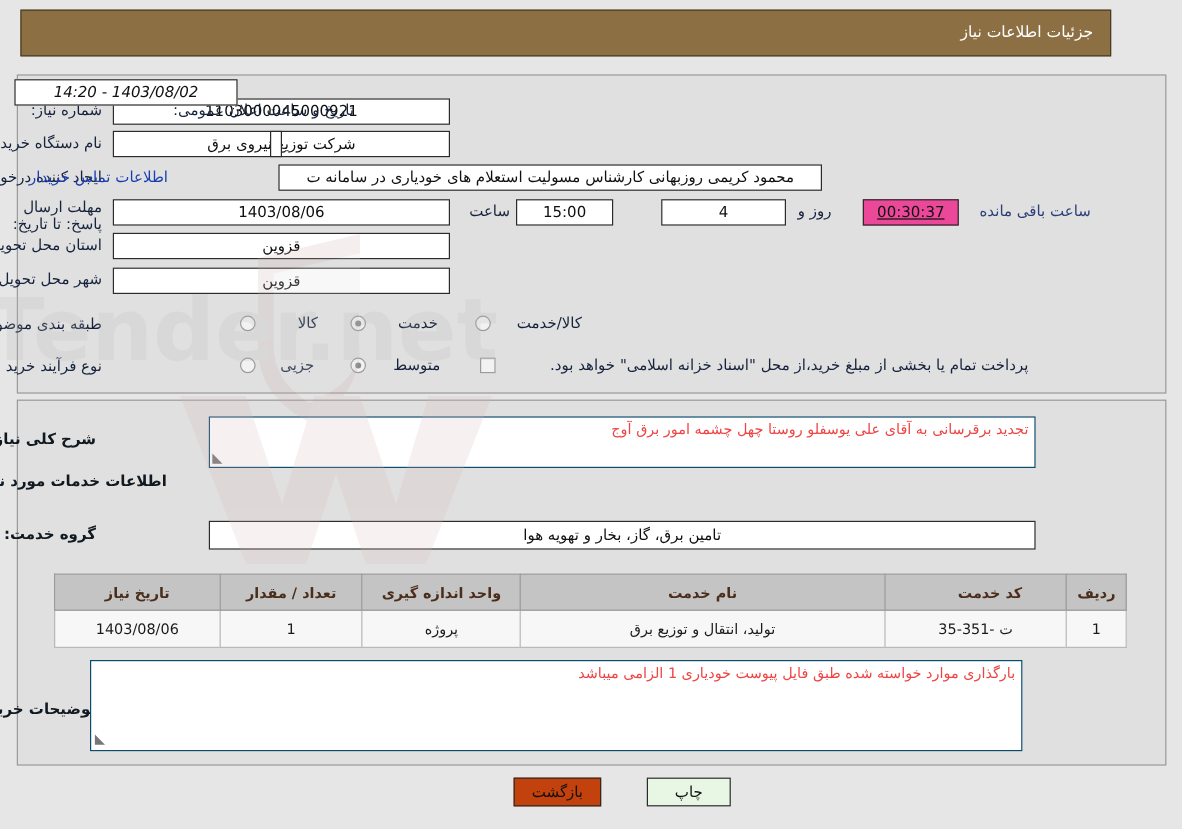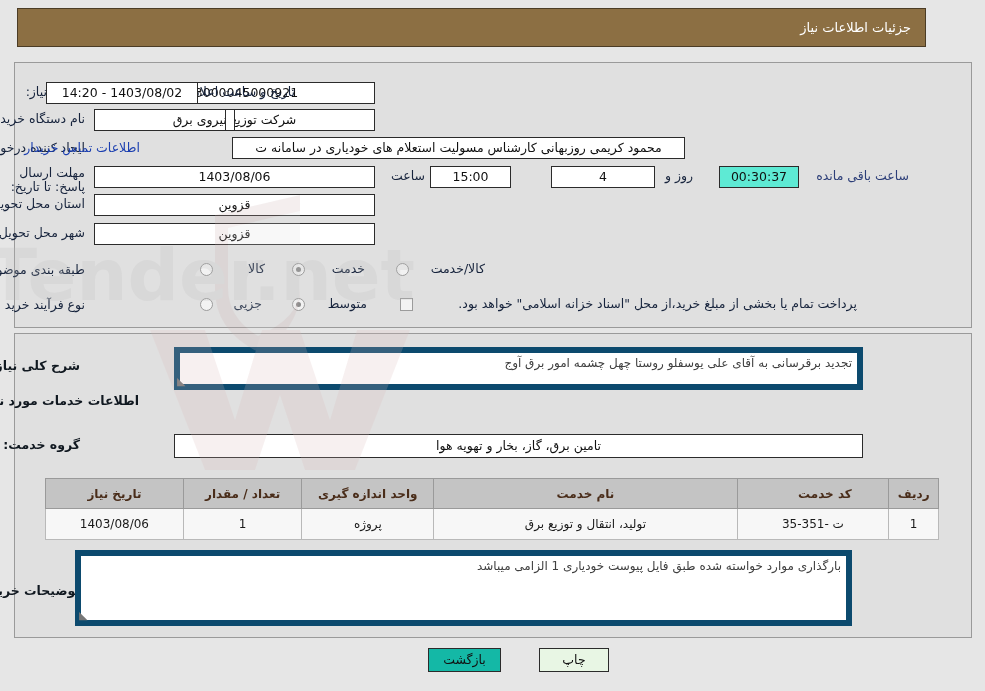--- a/index.html
+++ b/index.html
@@ -76,21 +76,21 @@
     color: #101010;
     height: 22px;
     line-height: 20px;
     padding: 0 4px;
     overflow: hidden;
     white-space: nowrap;
     z-index: 3;
   }
   .fld.ctr  { text-align: center; }
   .fld.rgt  { text-align: center; }
-  .fld.cream { background: #5eead4; }
+  .fld.cream { background: #ec4899; text-decoration: underline; }
 
   a.link {
     position: absolute;
     font-size: 12.5px;
     color: #1b3fb0;
     text-decoration: none;
     white-space: nowrap;
     z-index: 4;
   }
 
@@ -118,24 +118,24 @@
     border: 1px solid #9b9b9b;
     background: #f2f2f2;
     box-sizing: border-box;
     z-index: 4;
   }
 
   
   .tarea {
     position: absolute;
     background: #ffffff;
-    border: 6px solid #0c4a6e;
+    border: 1px solid #0c4a6e;
     box-sizing: border-box;
     font-size: 12px;
-    color: #404040;
+    color: #ef4444;
     padding: 3px 5px;
     text-align: right;
     overflow: hidden;
     z-index: 3;
   }
   .grip {
     position: absolute;
     font-size: 11px;
     color: #777;
     z-index: 4;
@@ -180,21 +180,21 @@
     border: 1px solid #2b2b2b;
     box-sizing: border-box;
     font-size: 12.5px;
     font-family: "DejaVu Sans", "Liberation Sans", sans-serif;
     text-align: center;
     line-height: 22px;
     cursor: pointer;
     z-index: 4;
     color: #111;
   }
-  .btn.back  { background: #14b8a6; }
+  .btn.back  { background: #c2410c; }
   .btn.print { background: #e8f6e4; margin-left: 20px; }
 </style>
 </head>
 <body>
 
 <div id="page">
 
   <svg class="watermark" viewBox="0 0 985 691" xmlns="http://www.w3.org/2000/svg">
     <g opacity="0.20">
       <path d="M215 215 L300 195 L300 290 Q300 330 258 352 Q215 330 215 290 Z" fill="#c9aeae"></path>
@@ -206,21 +206,21 @@
 
   <div class="titlebar">
     <span>جزئیات اطلاعات نیاز</span>
   </div>
 
   <div class="panel" id="panel-top"></div>
 
   <div class="lbl" style="right:900px; top:84px;">شماره نیاز:</div>
   <div class="fld ctr" style="right:610px; top:82px; width:281px;">1103000045000921</div>
   <div class="lbl" style="right:690px; top:84px;">تاریخ و ساعت اعلان عمومی:</div>
-  <div class="fld ctr" style="right:787px; top:82px; width:152px; left:100px;">1403/08/02 - 14:20</div>
+  <div class="fld ctr" style="right:787px; top:66px; width:186px; left:100px;font-style:italic;">1403/08/02 - 14:20</div>
 
   <div class="lbl" style="right:900px; top:111px;">نام دستگاه خریدار:</div>
   <div class="fld rgt" style="right:610px; top:109px; width:281px;">شرکت توزیع نیروی برق</div>
   <div class="fld rgt" style="right:750px; top:109px; left:232px;"></div>
 
   <div class="lbl" style="right:900px; top:140px;">ایجاد کننده درخواست:</div>
   <div class="fld rgt" style="right:300px; top:137px; left:232px;">محمود کریمی روزبهانی کارشناس  مسولیت استعلام های خودیاری در سامانه ت</div>
   <a class="link" href="#" style="right:845px; top:140px; left:103px;">اطلاعات تماس خریدار</a>
 
   <div class="lbl" style="right:900px; top:166px; white-space:normal; width:88px; line-height:14px; text-align:right;">مهلت ارسال پاسخ: تا تاریخ:</div>

